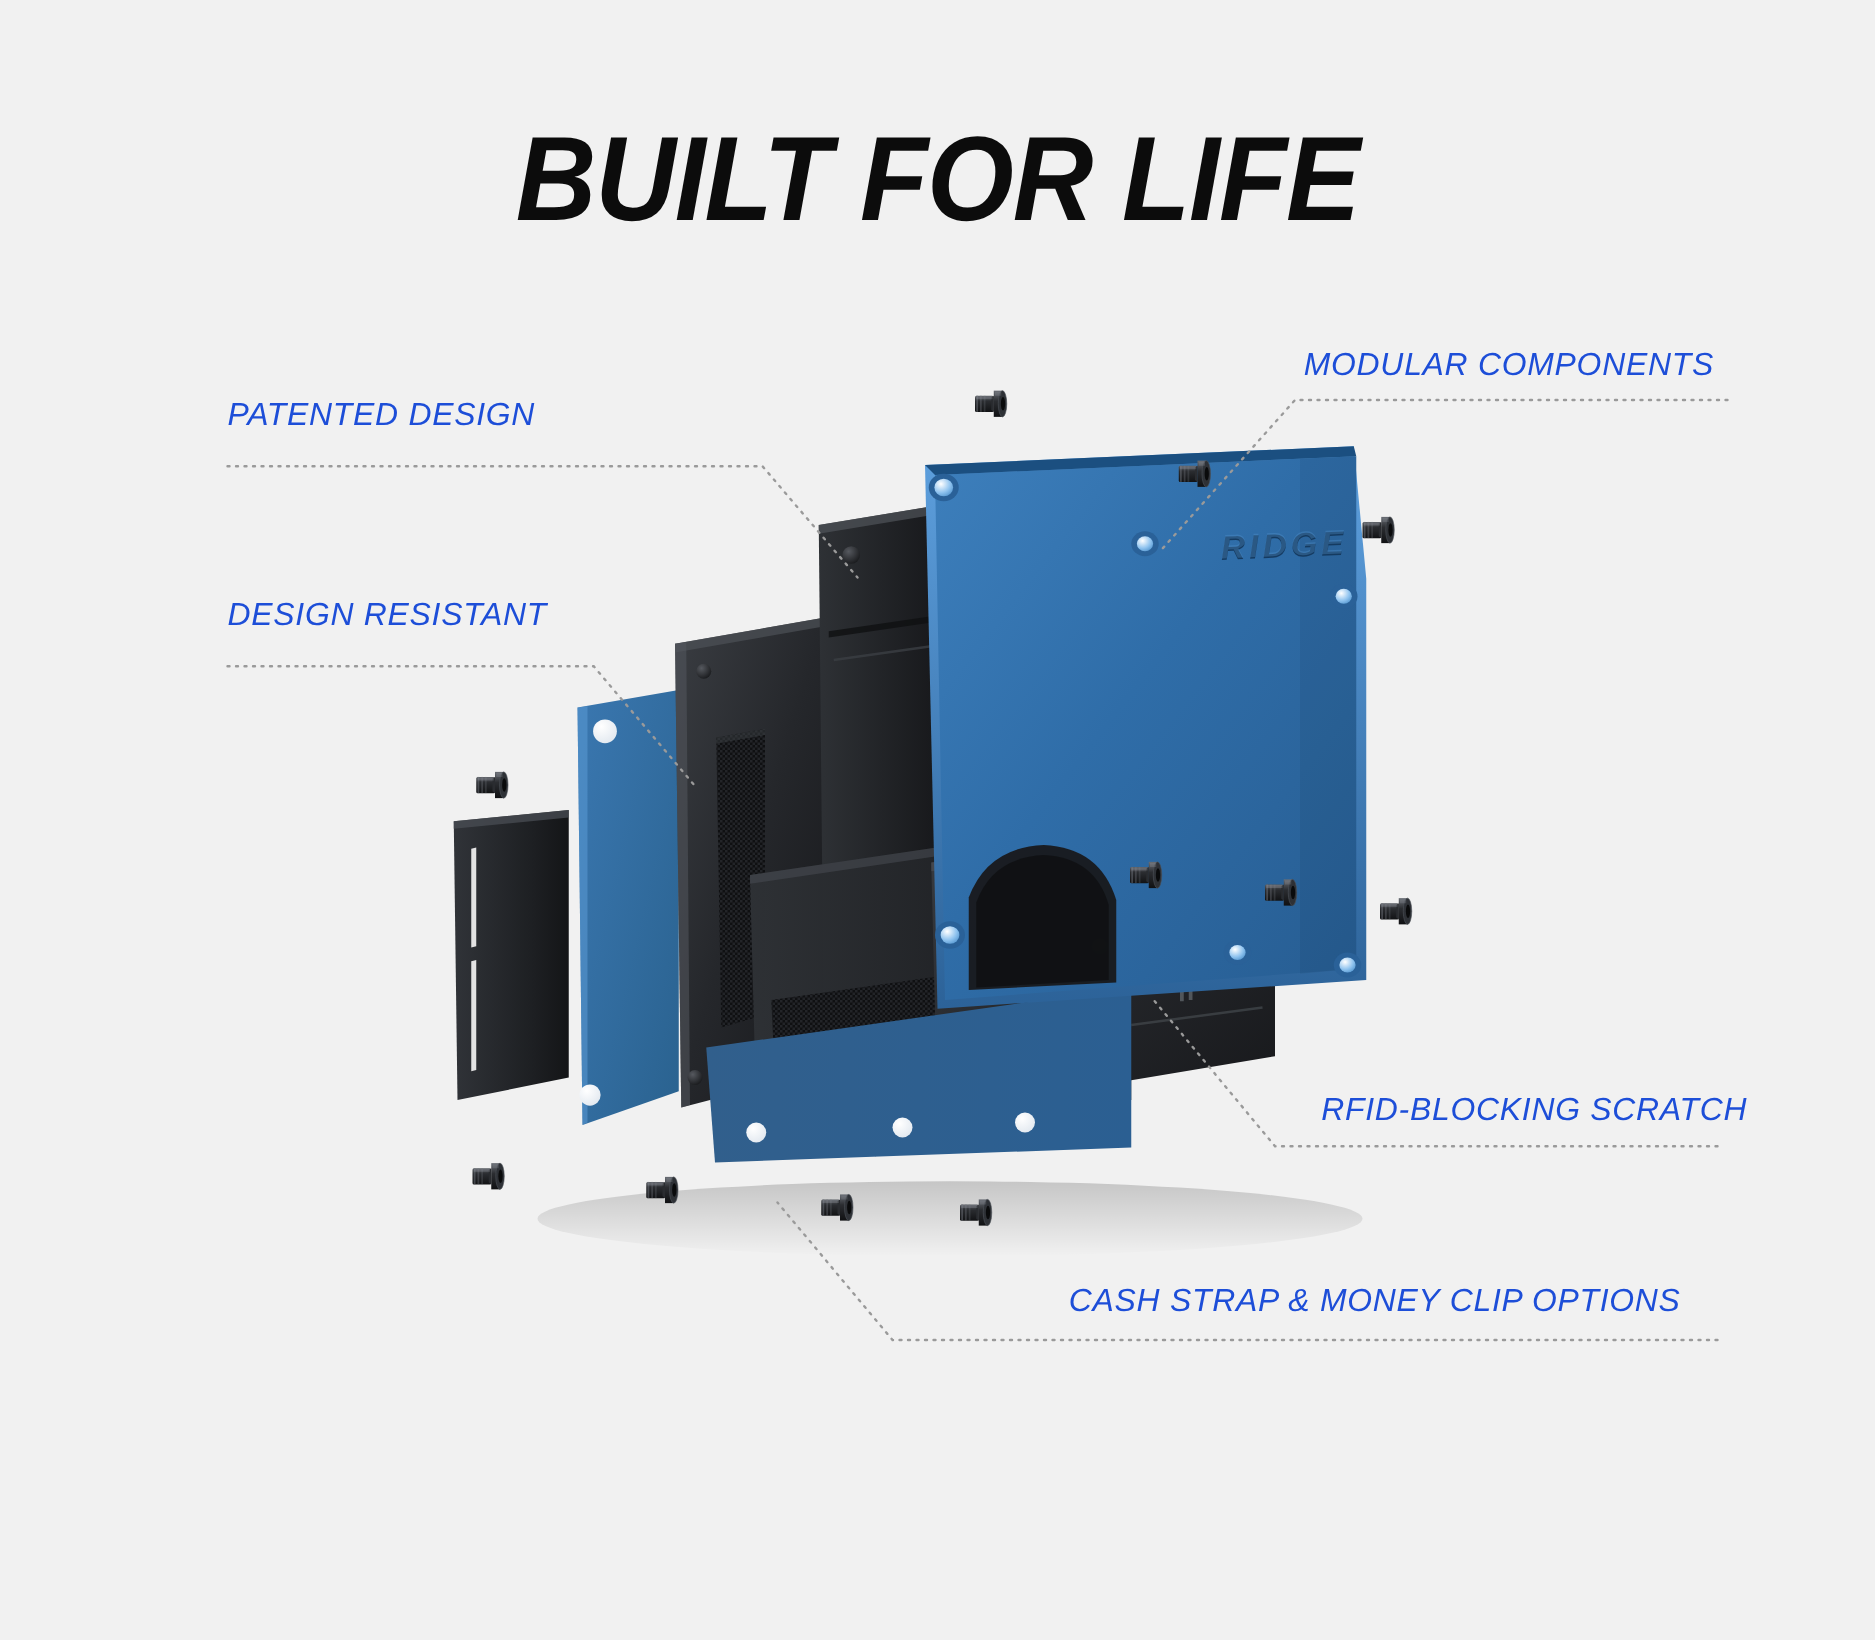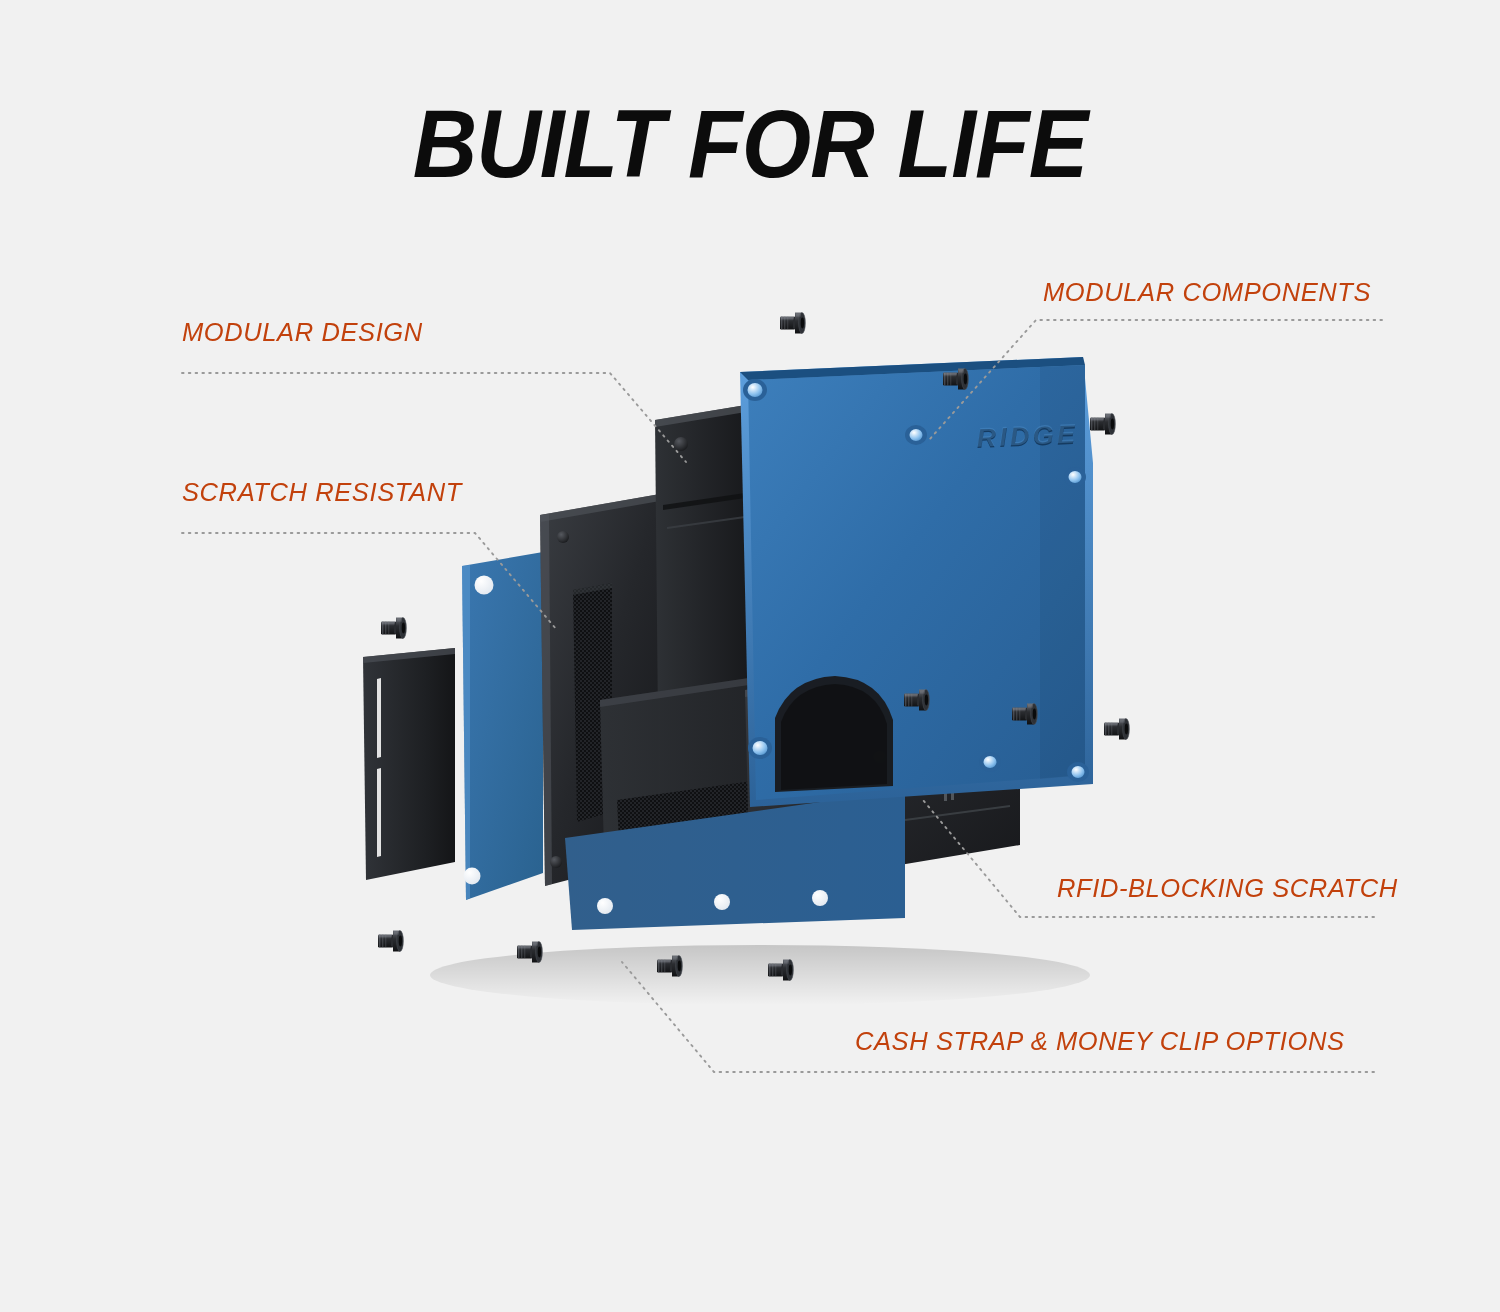--- a/index.html
+++ b/index.html
@@ -25,21 +25,21 @@
     color:#0c0c0c;
     transform:scaleX(.93);
     white-space:nowrap;
   }
 
   
   .callout{
     position:absolute;
     font-size:25.5px;
     letter-spacing:.6px;
-    color:#c2410c;
+    color:#1d4ed8;
     white-space:nowrap;
     font-weight:400;
   }
 
   
   svg.layer{position:absolute;left:0;top:0;width:1500px;height:1312px;overflow:visible;}
   #leaders{z-index:4;}
   #art{z-index:3;}
   #screws{z-index:6;}
 </style>
@@ -280,20 +280,20 @@
     <g id="leaderHost" fill="none" stroke="#9a9a9a" stroke-width="1.9" stroke-dasharray="1.6 5.2" stroke-linecap="round">
         <path d="M182,373 L610,373 L686,462"></path>
         <path d="M182,533 L475,533 L557,630"></path>
         <path d="M1382,320 L1036,320 L929,440"></path>
         <path d="M1374,917 L1020,917 L923,800"></path>
         <path d="M1374,1072 L714,1072 L622,962"></path>
       </g>
   </svg>
 
   <div id="calloutHost">
-      <div class="callout" style="left: 182px; top: 318px;">MODULAR DESIGN</div>
-      <div class="callout" style="left: 182px; top: 478px;">SCRATCH RESISTANT</div>
+      <div class="callout" style="left: 182px; top: 318px;">PATENTED DESIGN</div>
+      <div class="callout" style="left: 182px; top: 478px;">DESIGN RESISTANT</div>
       <div class="callout" style="left: 1043px; top: 278px;">MODULAR COMPONENTS</div>
       <div class="callout" style="left: 1057px; top: 874px;">RFID-BLOCKING SCRATCH</div>
       <div class="callout" style="left: 855px; top: 1027px;">CASH STRAP &amp; MONEY CLIP OPTIONS</div>
     </div>
 
 </div>
 
 </body></html>

